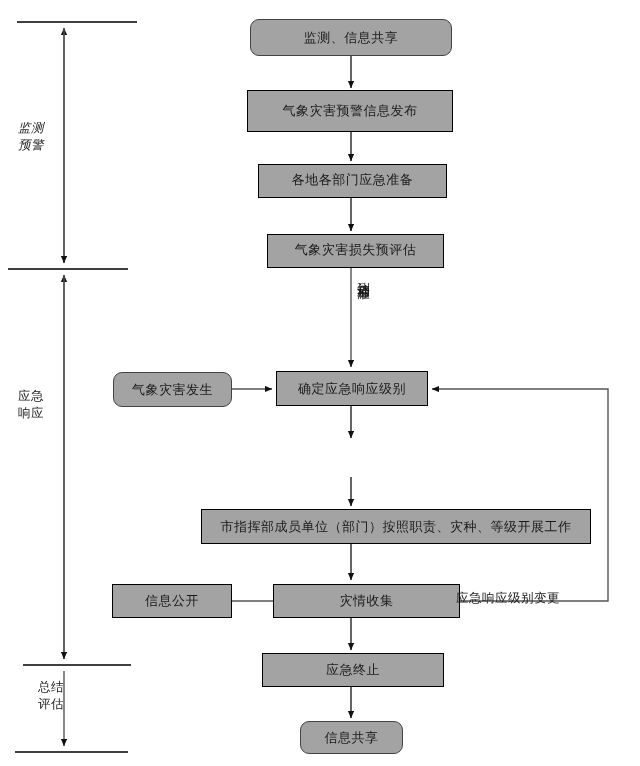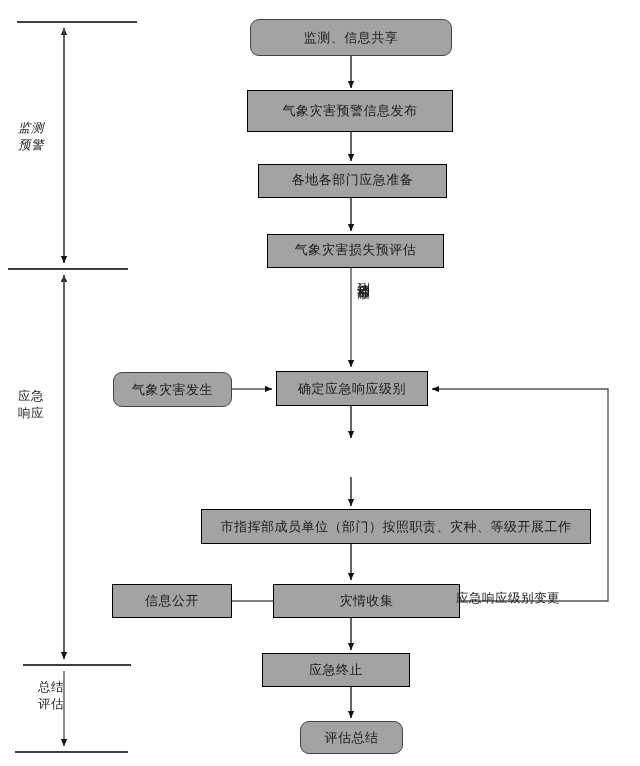--- a/index.html
+++ b/index.html
@@ -157,21 +157,21 @@
 
   <div class="node rounded" style="left:113px; top:372px; width:119px; height:35px;">气象灾害发生</div>
 
 
   <div class="node" style="left:157px; top:509px; width:390px; height:35px;margin-left:44px;">市指挥部成员单位（部门）按照职责、灾种、等级开展工作</div>
 
   <div class="node" style="left:112px; top:584px; width:120px; height:34px;">信息公开</div>
 
   <div class="node" style="left:273px; top:584px; width:187px; height:34px;">灾情收集</div>
 
-  <div class="node" style="left:262px; top:653px; width:148px; height:34px;">应急终止</div>
+  <div class="node" style="left:262px; top:653px; width:182px; height:34px;">应急终止</div>
 
-  <div class="node rounded" style="left:300px; top:721px; width:103px; height:33px;">评估总结</div>
+  <div class="node rounded" style="left:300px; top:721px; width:103px; height:33px;">信息共享</div>
 
   <div class="edge-label vertical" style="left:357px; top:272px;">达到启动标准</div>
 
   <div class="edge-label" style="left:456px; top:574px;margin-top:16px;">应急响应级别变更</div>
 
 </div>
 
 </body></html>

